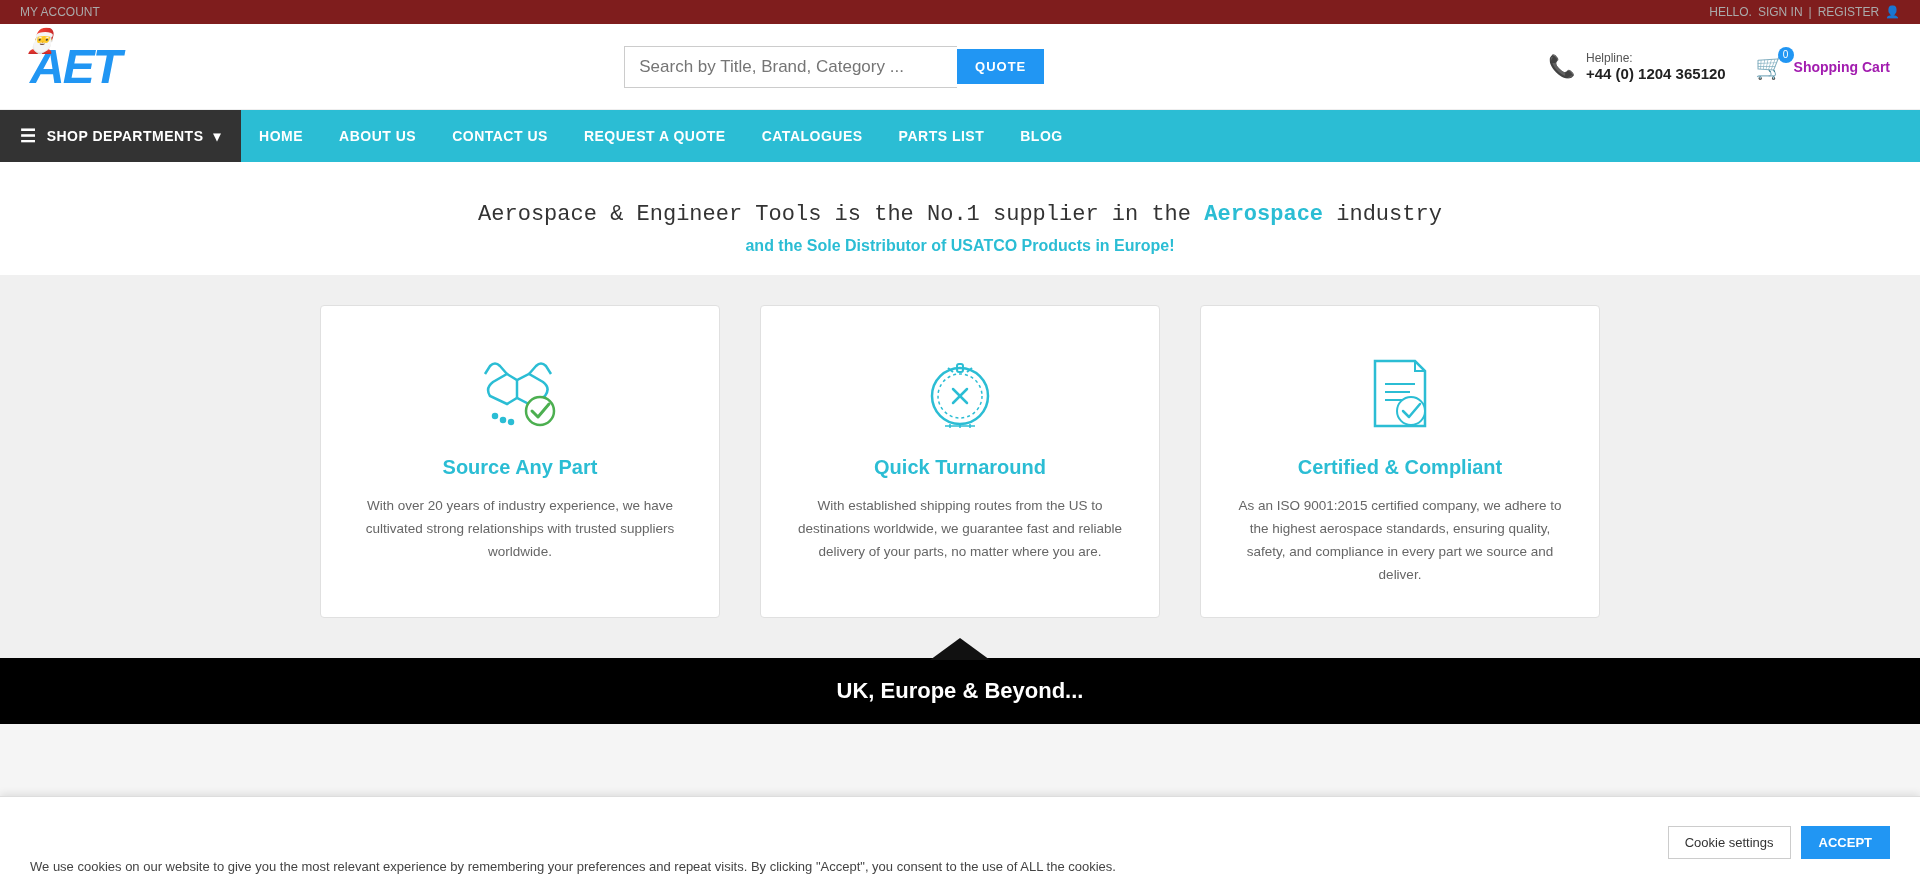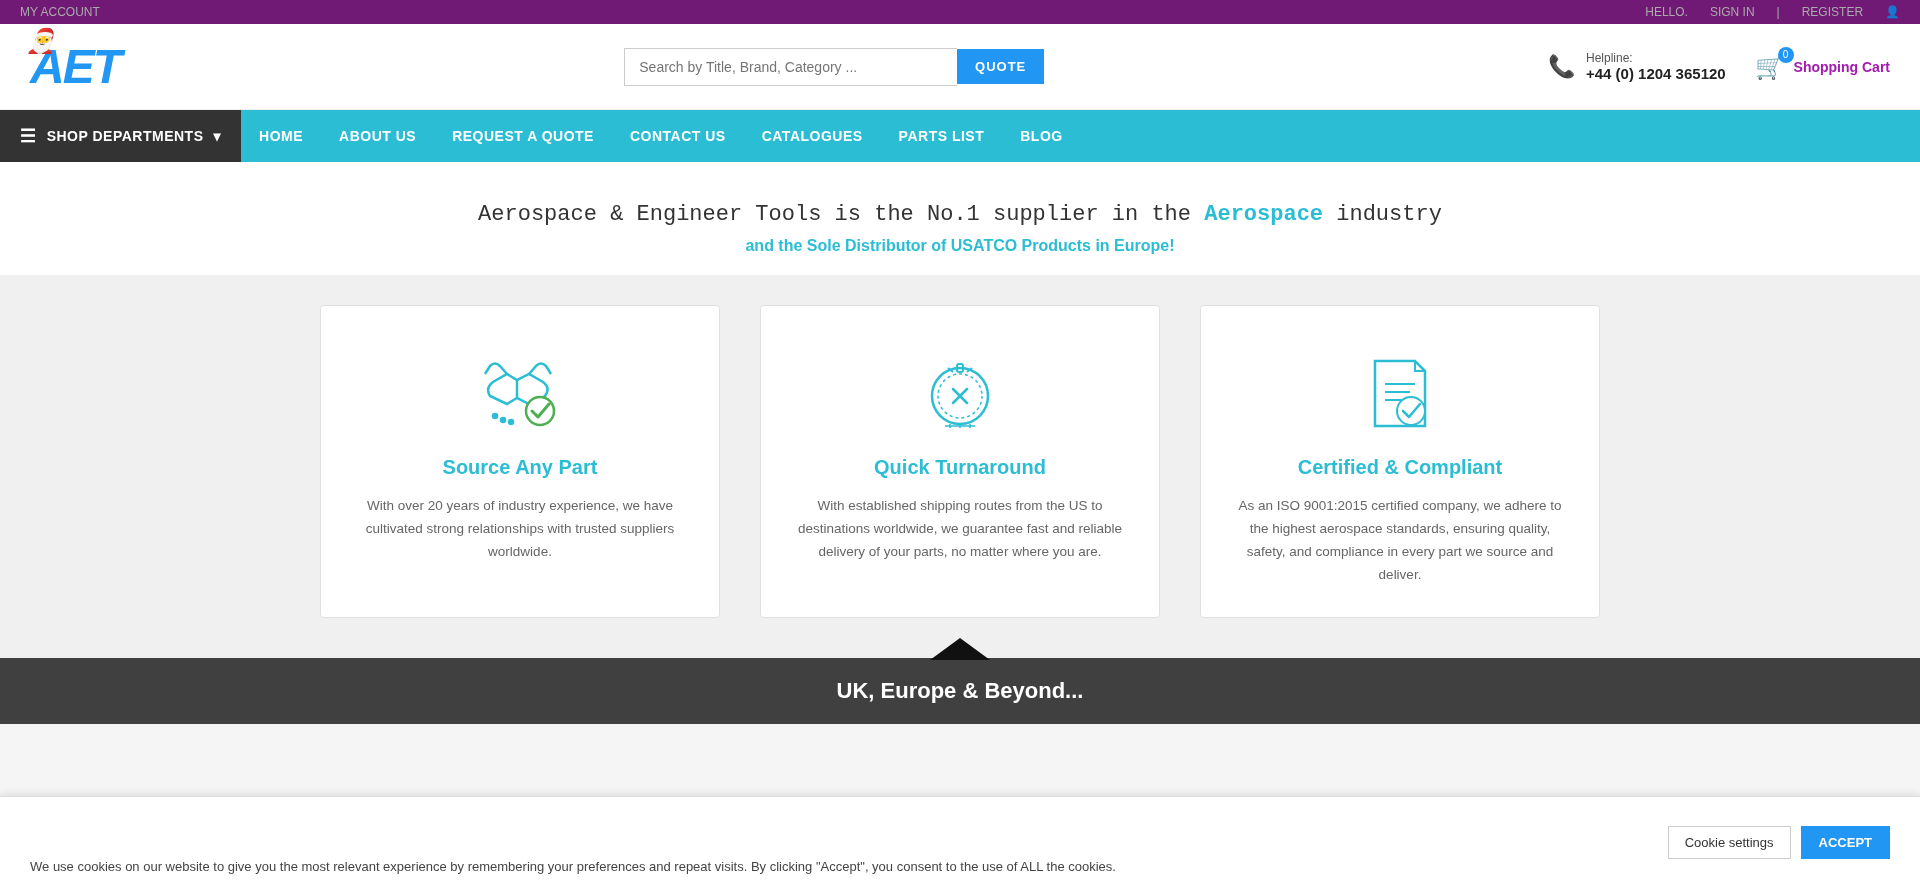--- a/index.html
+++ b/index.html
@@ -1,28 +1,28 @@
 <!DOCTYPE html>
 <html><head>
   <meta charset="utf-8">
   <style>
     * { margin: 0; padding: 0; box-sizing: border-box; }
     body { font-family: Arial, sans-serif; background: #f5f5f5; }
 
     
     .top-bar {
-      background: #701a75;
+      background: #7f1d1d;
       color: #aaa;
       font-size: 12px;
       padding: 5px 20px;
       display: flex;
       justify-content: space-between;
       align-items: center;
     }
-    .top-bar-right { display: flex; align-items: center; gap: 22px; }
+    .top-bar-right { display: flex; align-items: center; gap: 6px; }
     .top-bar-right a { color: #aaa; text-decoration: none; }
 
     
     .header {
       background: #fff;
       padding: 15px 30px;
       display: flex;
       align-items: center;
       justify-content: space-between;
       border-bottom: 1px solid #eee;
@@ -47,21 +47,21 @@
       display: flex;
       align-items: center;
       flex: 1;
       max-width: 420px;
       margin: 0 40px;
     }
     .search-input {
       flex: 1;
       border: 1px solid #ccc;
       padding: 10px 14px;
-      font-size: 14px;
+      font-size: 17px;
       outline: none;
       border-right: none;
     }
     .search-btn {
       background: #2196f3;
       color: #fff;
       border: none;
       padding: 10px 18px;
       font-size: 13px;
       font-weight: bold;
@@ -187,21 +187,21 @@
       margin-bottom: 16px;
     }
     .card-text {
       color: #666;
       font-size: 13.5px;
       line-height: 1.7;
     }
 
     
     .bottom-dark {
-      background: #404040;
+      background: #000000;
       color: #fff;
       text-align: center;
       padding: 20px;
       font-size: 22px;
       font-weight: bold;
       position: relative;
     }
     .bottom-dark::before {
       content: '';
       position: absolute;
@@ -304,24 +304,24 @@
     <span style="margin-left:auto;">▾</span>
   </div>
   <ul class="nav-links">
     <li>
         <a href="#">HOME</a>
       </li>
     <li>
         <a href="#">ABOUT US</a>
       </li>
     <li>
+        <a href="#">CONTACT US</a>
+      </li>
+    <li>
         <a href="#">REQUEST A QUOTE</a>
-      </li>
-    <li>
-        <a href="#">CONTACT US</a>
       </li>
     <li>
         <a href="#">CATALOGUES</a>
       </li>
     <li>
         <a href="#">PARTS LIST</a>
       </li>
     <li>
         <a href="#">BLOG</a>
       </li>

